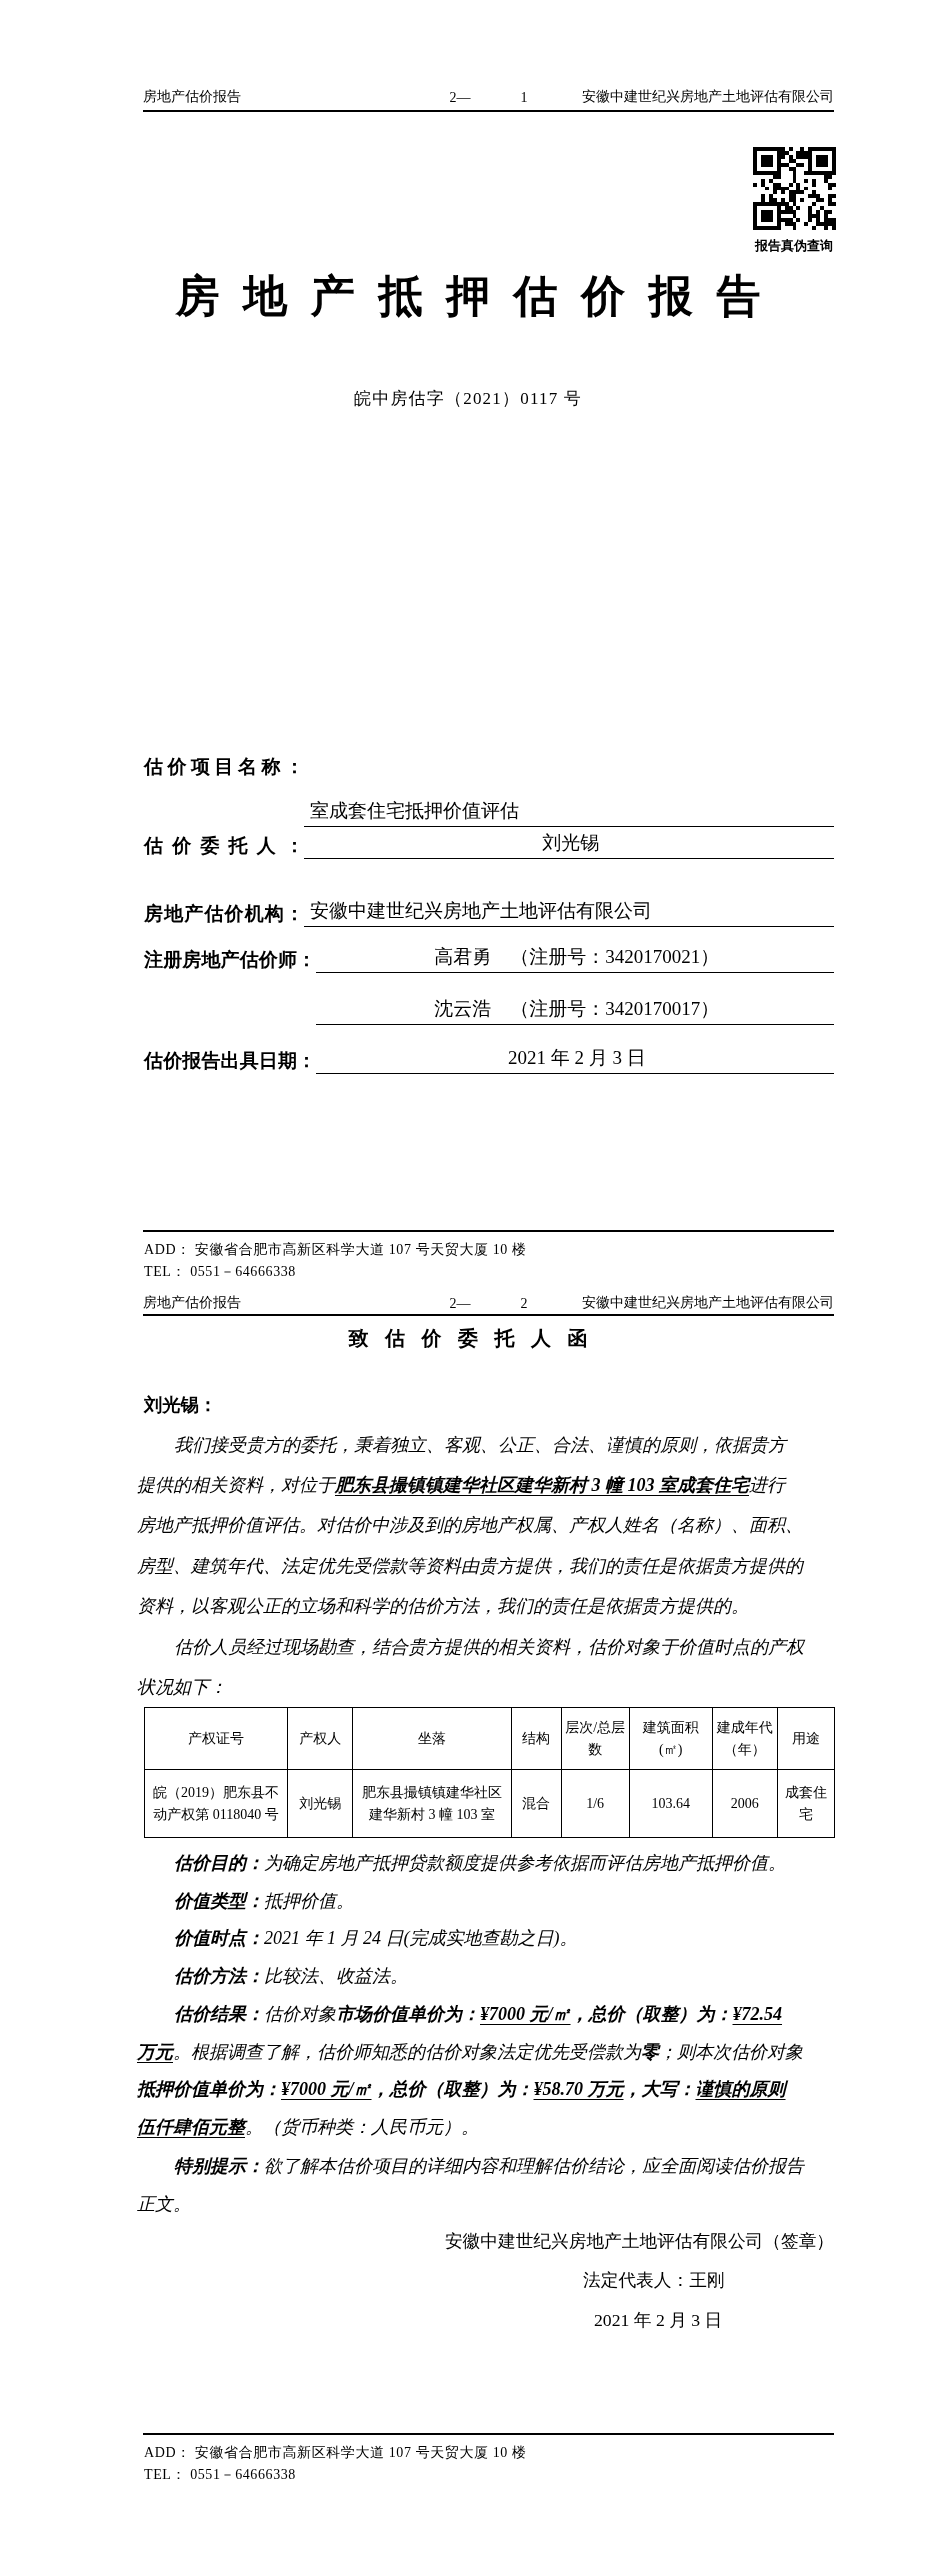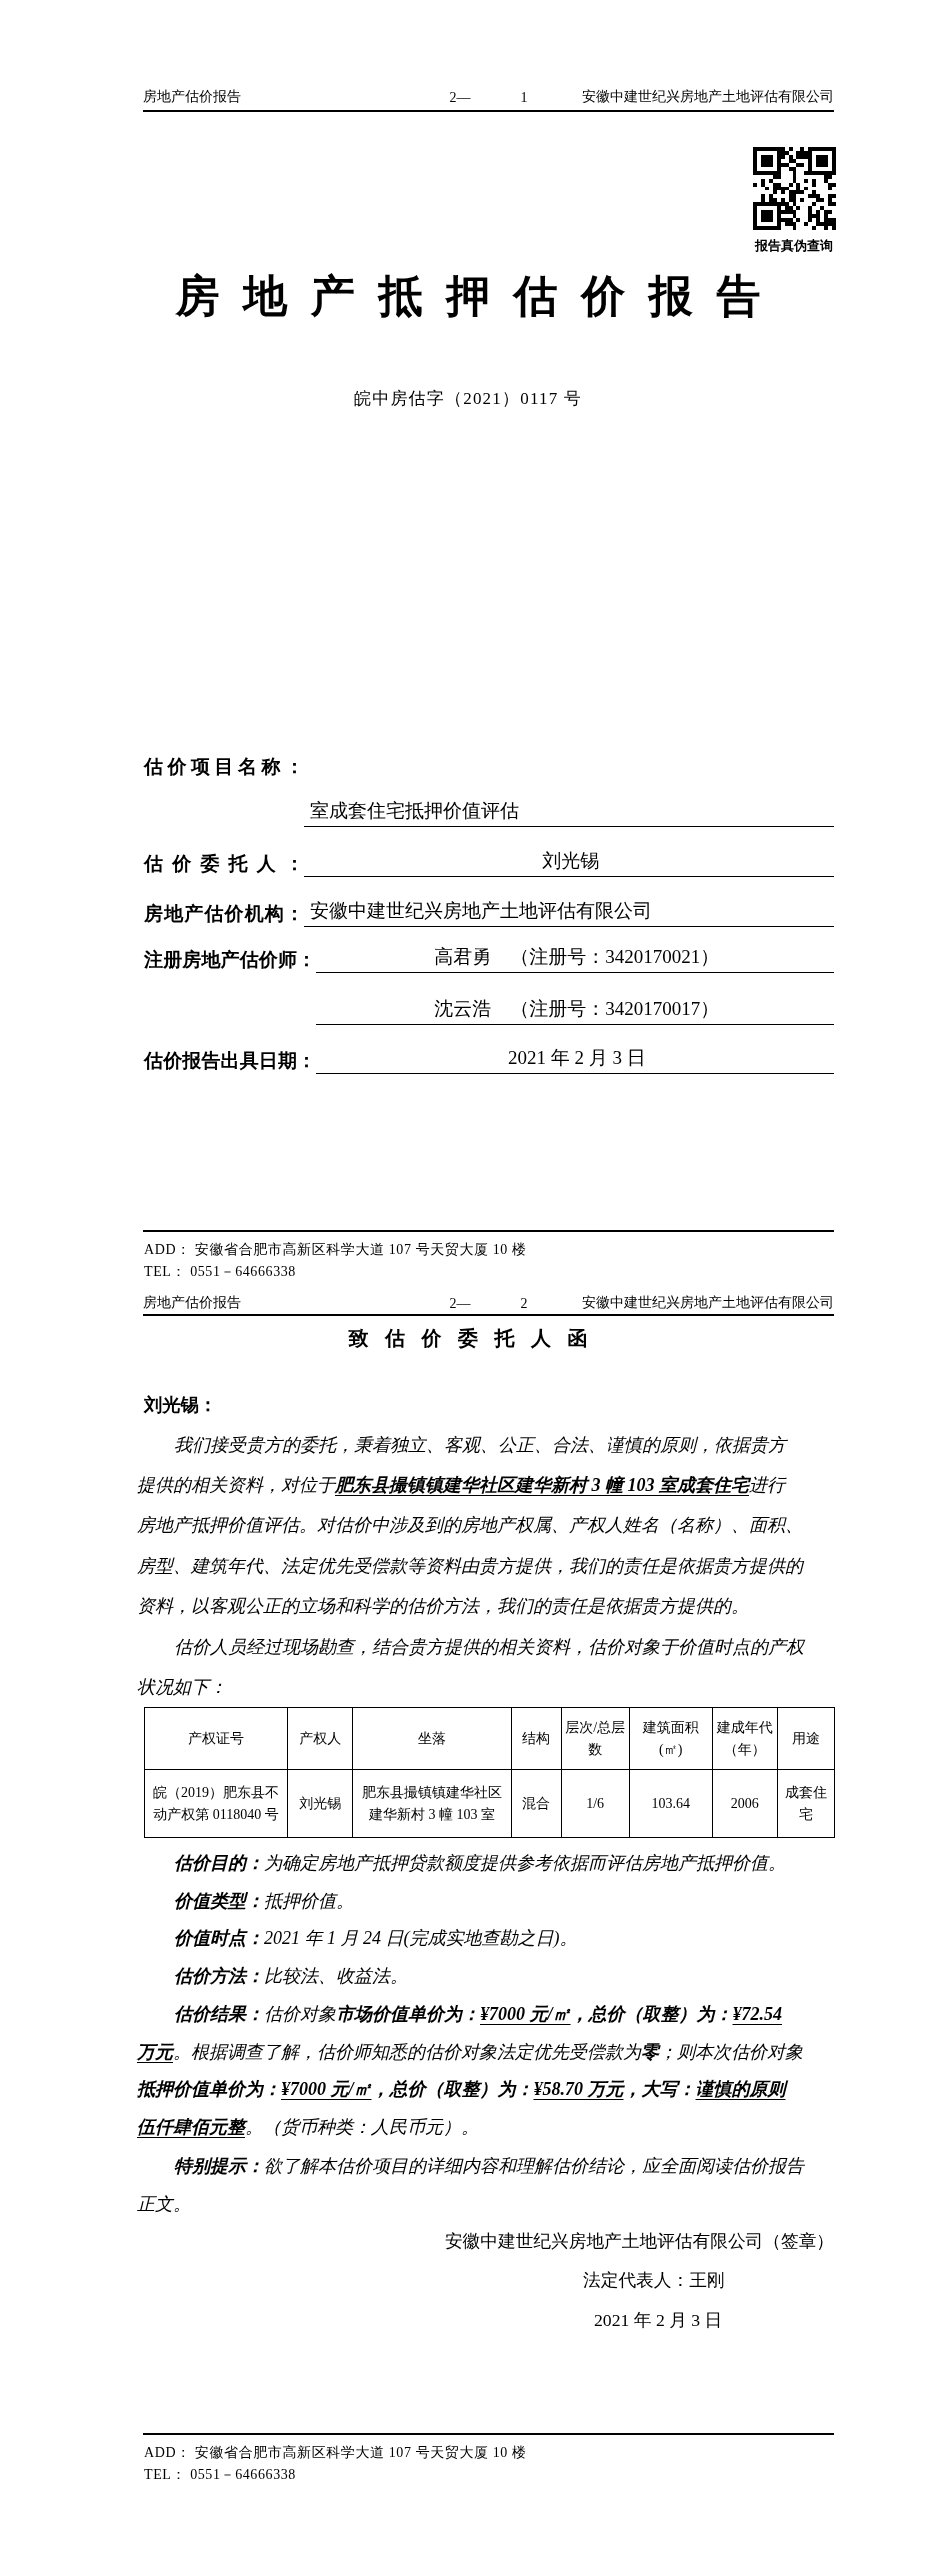--- a/index.html
+++ b/index.html
@@ -289,21 +289,21 @@
   <div class="title1">房地产抵押估价报告</div>
   <div class="docno">皖中房估字（2021）0117 号</div>
 
   <div class="frow" style="top:753px;gap:29px;">
     <span class="flabel w272">估价项目名称：</span>
   </div>
   <div class="frow" style="top:800px;">
     <span class="flabel w272"></span>
     <span class="fval">室成套住宅抵押价值评估</span>
   </div>
-  <div class="frow" style="top:850px;">
+  <div class="frow" style="top:832px;">
     <span class="flabel w272">估价委托人：</span>
     <span class="fval tc">刘光锡</span>
   </div>
   <div class="frow" style="top:900px;">
     <span class="flabel w272">房地产估价机构：</span>
     <span class="fval">安徽中建世纪兴房地产土地评估有限公司</span>
   </div>
   <div class="frow" style="top:946px;">
     <span class="flabel w292">注册房地产估价师：</span>
     <span class="fval tc">高君勇　（注册号：3420170021）</span>

